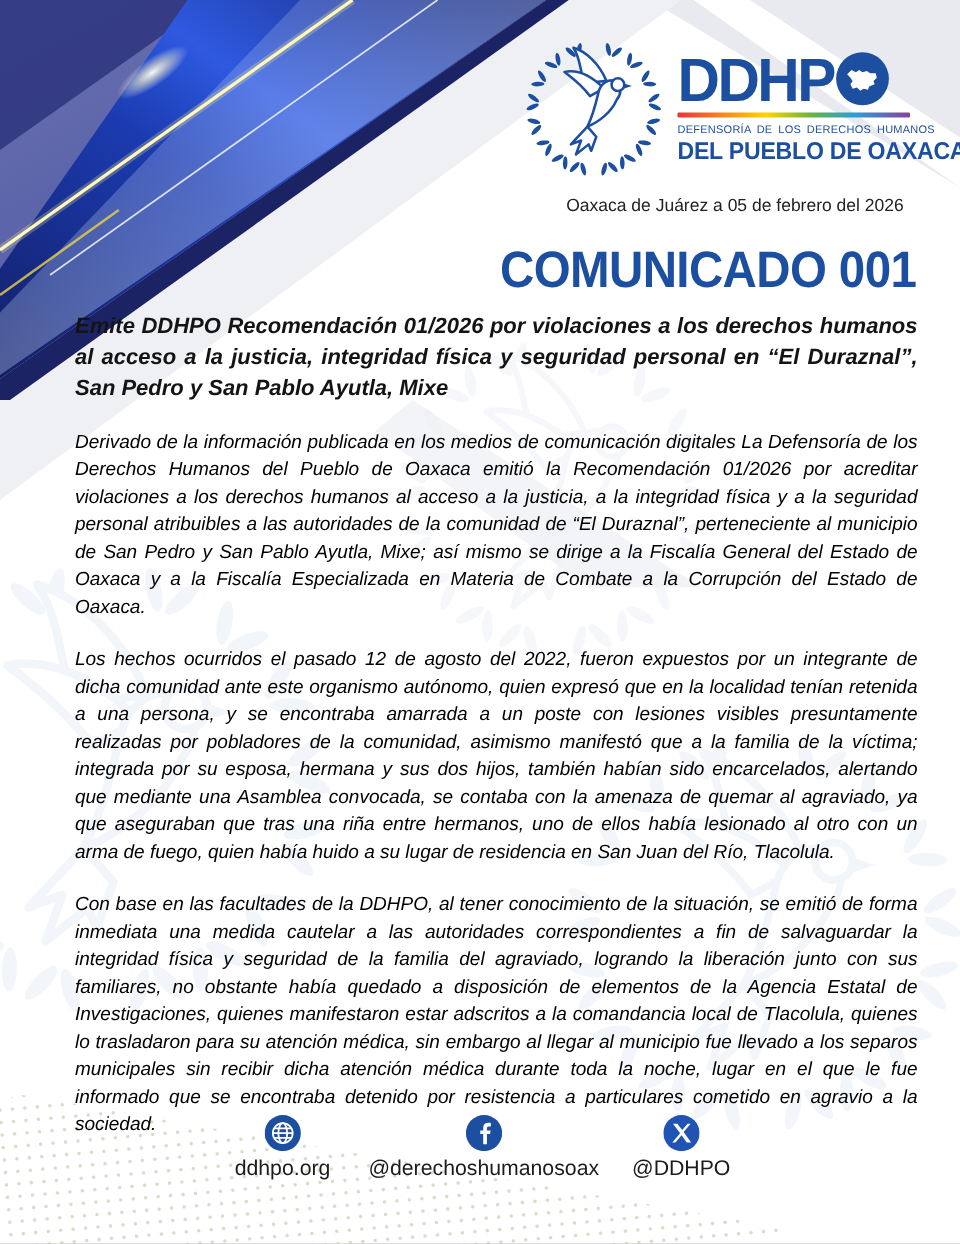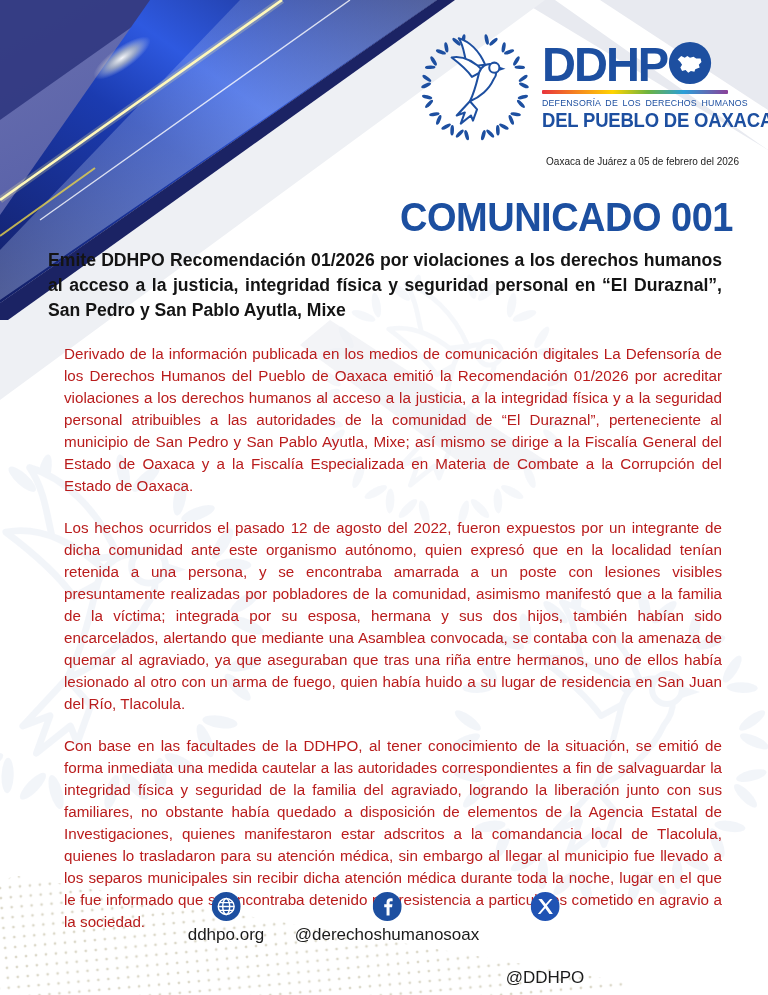--- a/index.html
+++ b/index.html
@@ -33,43 +33,43 @@
   .logo-line1{
     font-size:8.8px;font-weight:normal;color:#1d4fa0;letter-spacing:.2px;word-spacing:2px;
     margin-top:4px;white-space:nowrap;
   }
   .logo-line2{
     font-size:18.5px;font-weight:bold;color:#1d4fa0;letter-spacing:-.2px;
     margin-top:1px;white-space:nowrap;transform:scaleY(1.05);transform-origin:left top;
   }
   
   .dateline{
-    position:absolute;top:156px;right:44px;z-index:2;
-    font-size:10px;color:#222222;
+    position:absolute;top:156px;right:60px;z-index:2;
+    font-size:14px;color:#222222;
   }
   .doc-title{
     position:absolute;top:194px;right:50px;z-index:2;
     font-size:38px;font-weight:bold;color:#1c4fa0;letter-spacing:-.5px;
     transform:scaleY(1.08);transform-origin:right top;white-space:nowrap;
   }
   
-  .content{position:absolute;left:48px;top:248px;width:674px;z-index:2;}
+  .content{position:absolute;left:60px;top:248px;width:674px;z-index:2;font-style:italic;}
   .subtitle{
     font-size:17.6px;font-weight:bold;color:#141414;line-height:25px;
     text-align:justify;margin:0;
   }
   .para{
-    font-size:15.2px;color:#b91c1c;line-height:22px;text-align:justify;
-    margin:20px 0 0 16px;
+    font-size:15.2px;color:#000000;line-height:22px;text-align:justify;
+    margin:20px 0 0 0;
   }
   .para:first-of-type{margin-top:22px;}
   
   .footer-item{position:absolute;top:892px;transform:translateX(-50%);z-index:2;
     display:flex;flex-direction:column;align-items:center;cursor:pointer;}
-  .fi-web{left:226px;} .fi-fb{left:387px;justify-content:center;} .fi-x{left:545px;gap:43px;}
+  .fi-web{left:226px;} .fi-fb{left:387px;justify-content:center;} .fi-x{left:545px;}
   .footer-icon{width:29px;height:29px;}
   .footer-label{margin-top:4px;font-size:17px;color:#1b1b1b;white-space:nowrap;}
 </style>
 </head>
 <body>
 
 <div class="page">
 
   <svg class="bg-svg" width="768" height="995" viewBox="0 0 768 995" aria-hidden="true">
     <defs>

